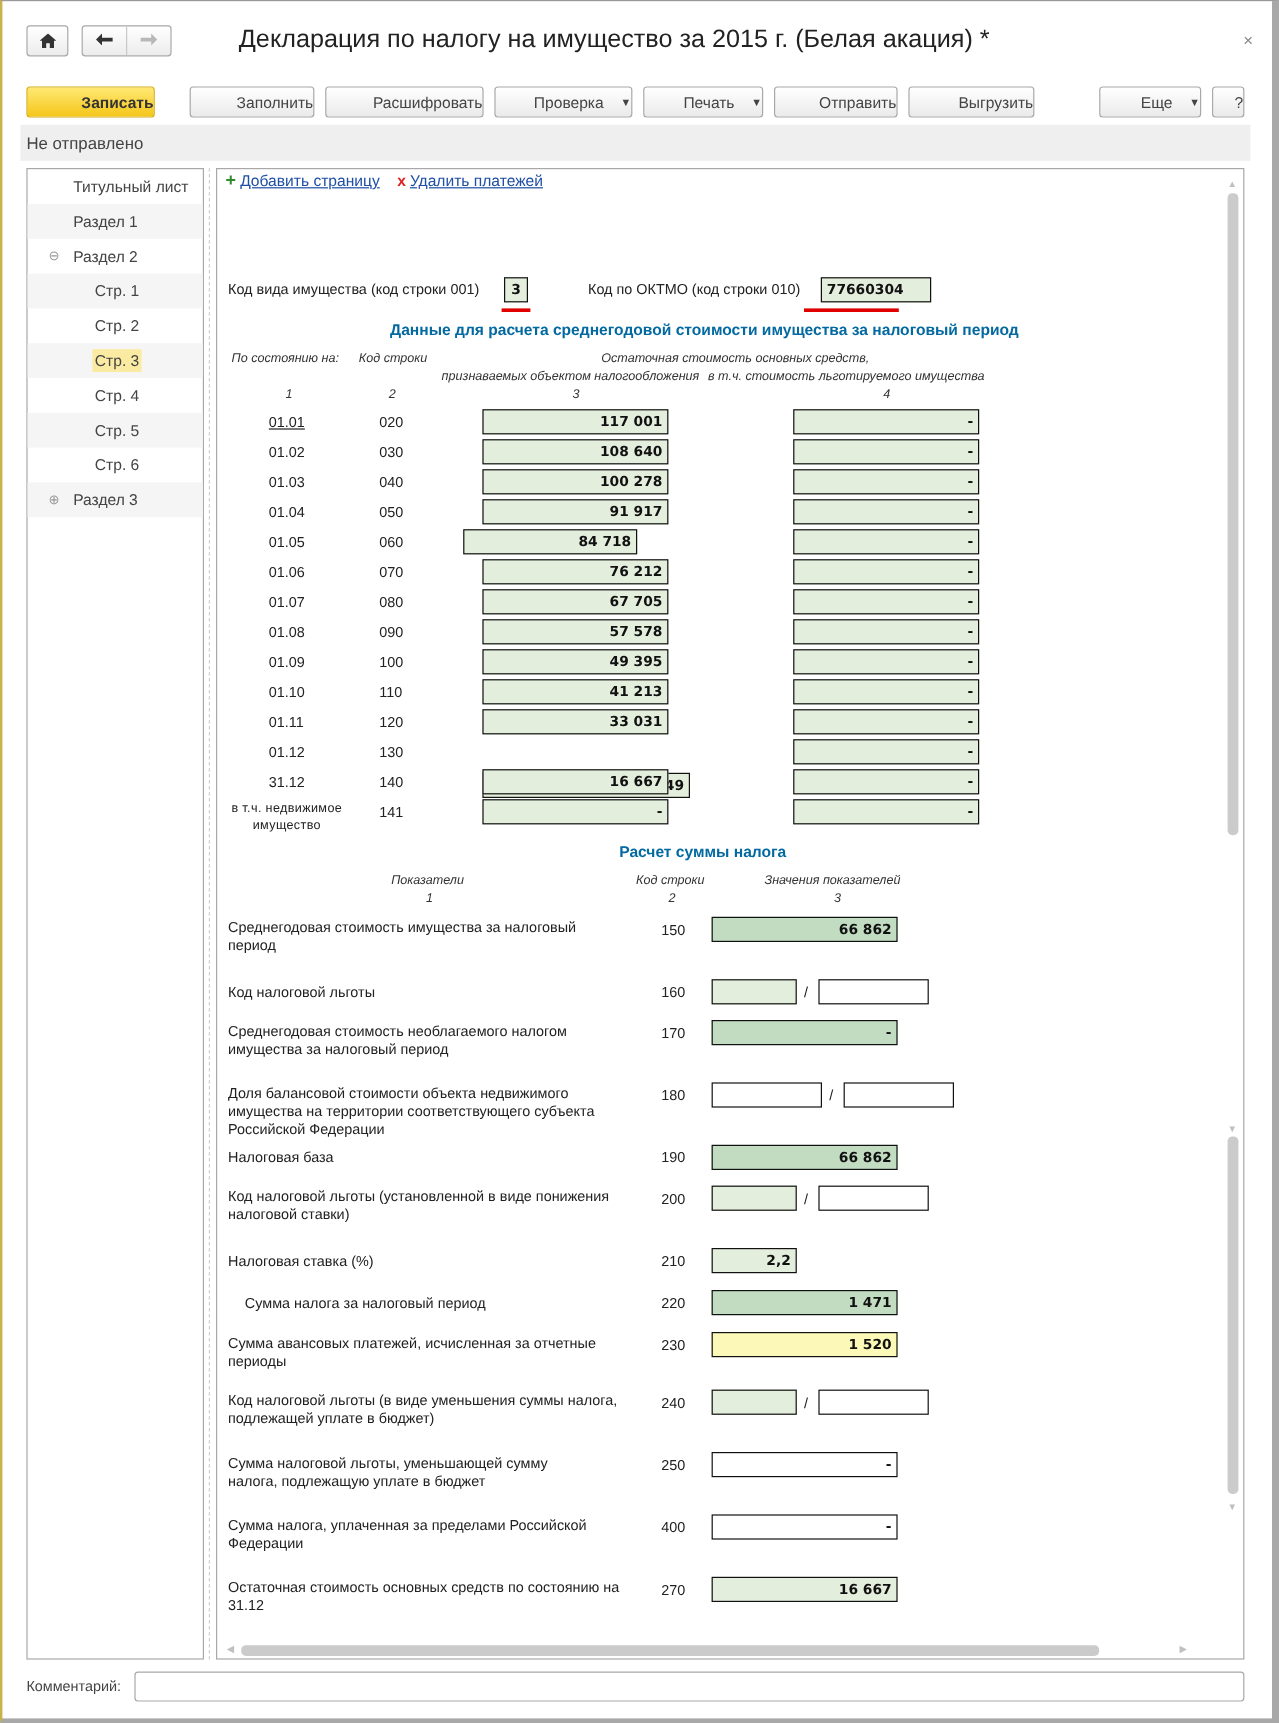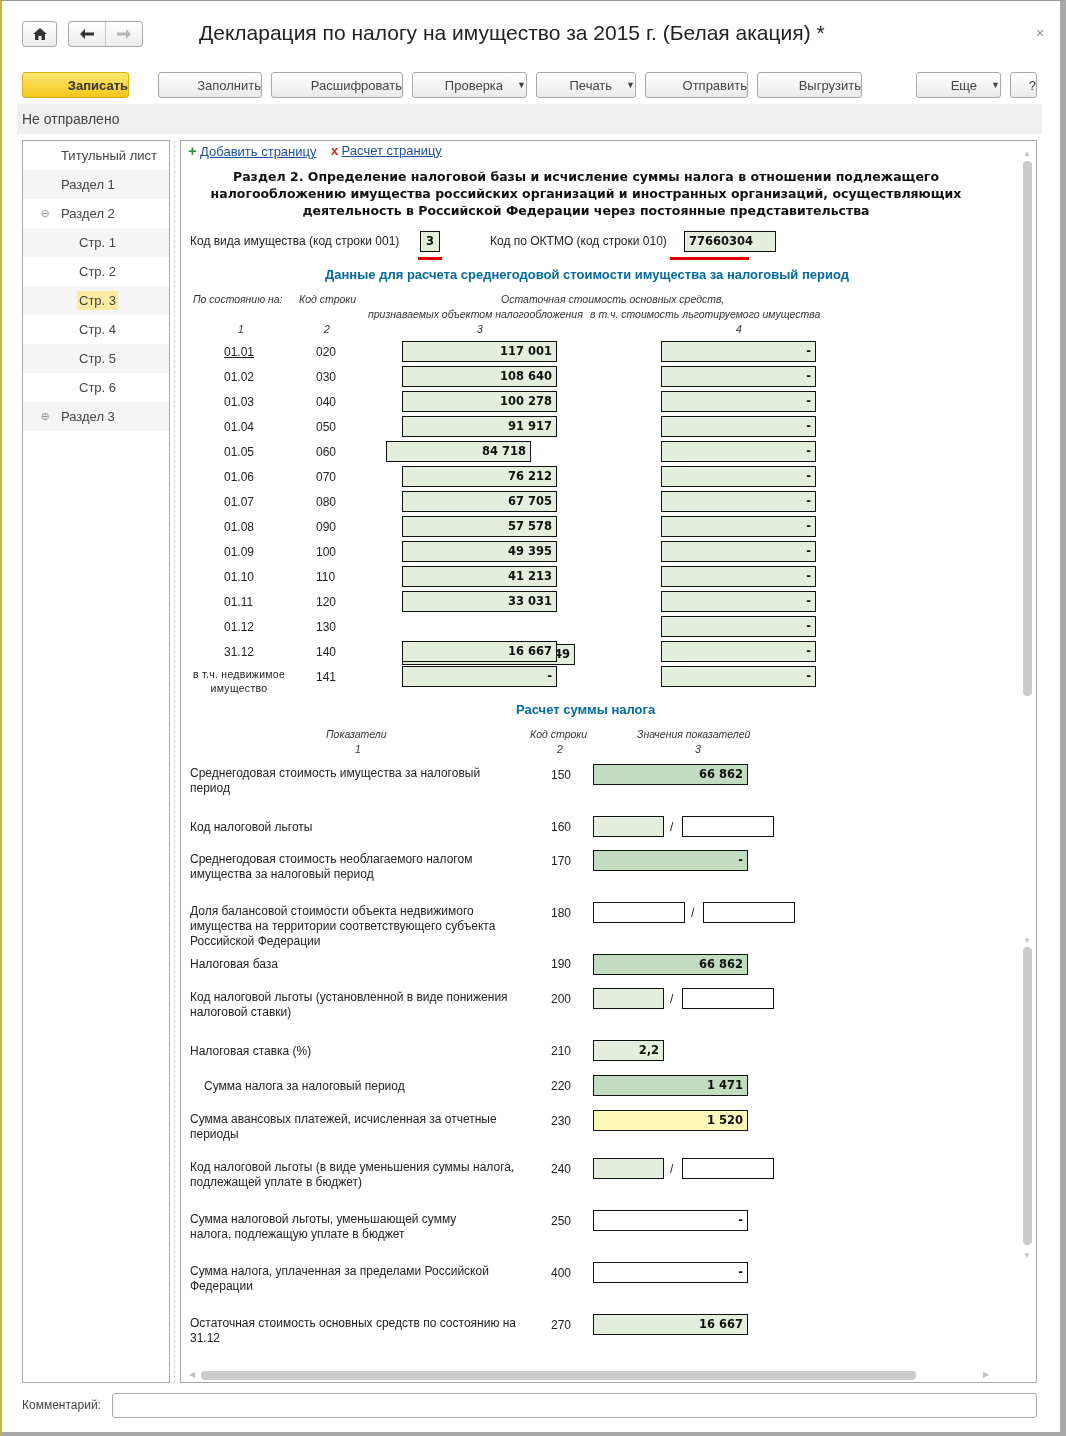--- a/index.html
+++ b/index.html
@@ -162,24 +162,23 @@
   <div class="divider"></div>
 
   <div class="content">
 
     <div class="abs" style="left:7px;top:1px;">
       <span class="plus">+</span>
       <span class="link">Добавить страницу</span>
     </div>
     <div class="abs" style="left:150px;top:2px;">
       <span class="xmark">x</span>
-      <span class="link">Расчет страницу</span>
-    </div>
-
-    <div class="abs sec-title" style="left:10px;top:27px;width:790px;">Раздел 2. Определение налоговой базы и исчисление суммы налога в отношении подлежащего налогообложению имущества российских организаций и иностранных организаций, осуществляющих деятельность в Российской Федерации через постоянные представительства</div>
+      <span class="link">Удалить платежей</span>
+    </div>
+
 
     <div class="abs lbl12" style="left:9px;top:93px;">Код вида имущества (код строки 001)</div>
     <div class="field left" style="left:239px;top:90px;width:20px;text-align:center;padding:2px 0;">3</div>
     <div class="red-underline" style="left:237px;top:116px;width:24px;"></div>
 
     <div class="abs lbl12" style="left:309px;top:93px;">Код по ОКТМО (код строки 010)</div>
     <div class="field left" style="left:503px;top:90px;width:92px;">77660304</div>
     <div class="red-underline" style="left:489px;top:116px;width:79px;"></div>
 
     <div class="abs hdr-bold" style="left:0;top:126px;width:812px;text-align:center;">Данные для расчета среднегодовой стоимости имущества за налоговый период</div>

